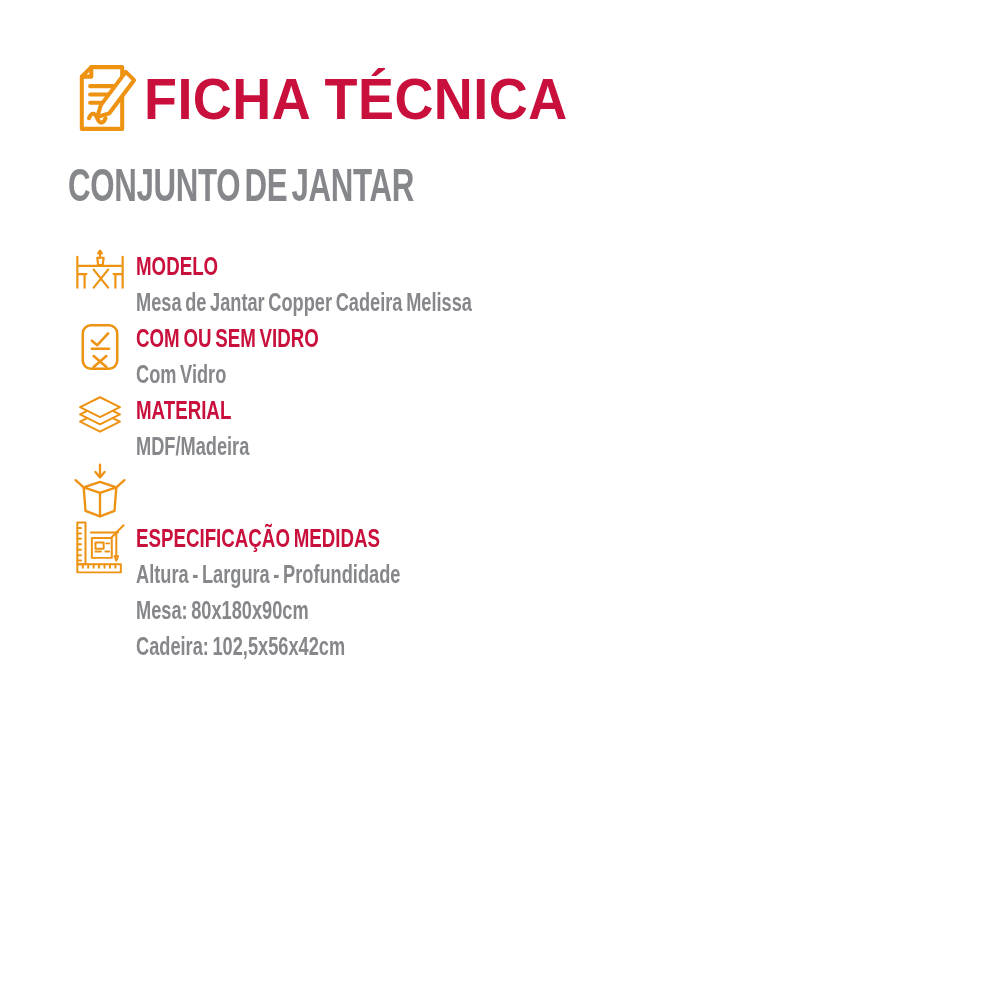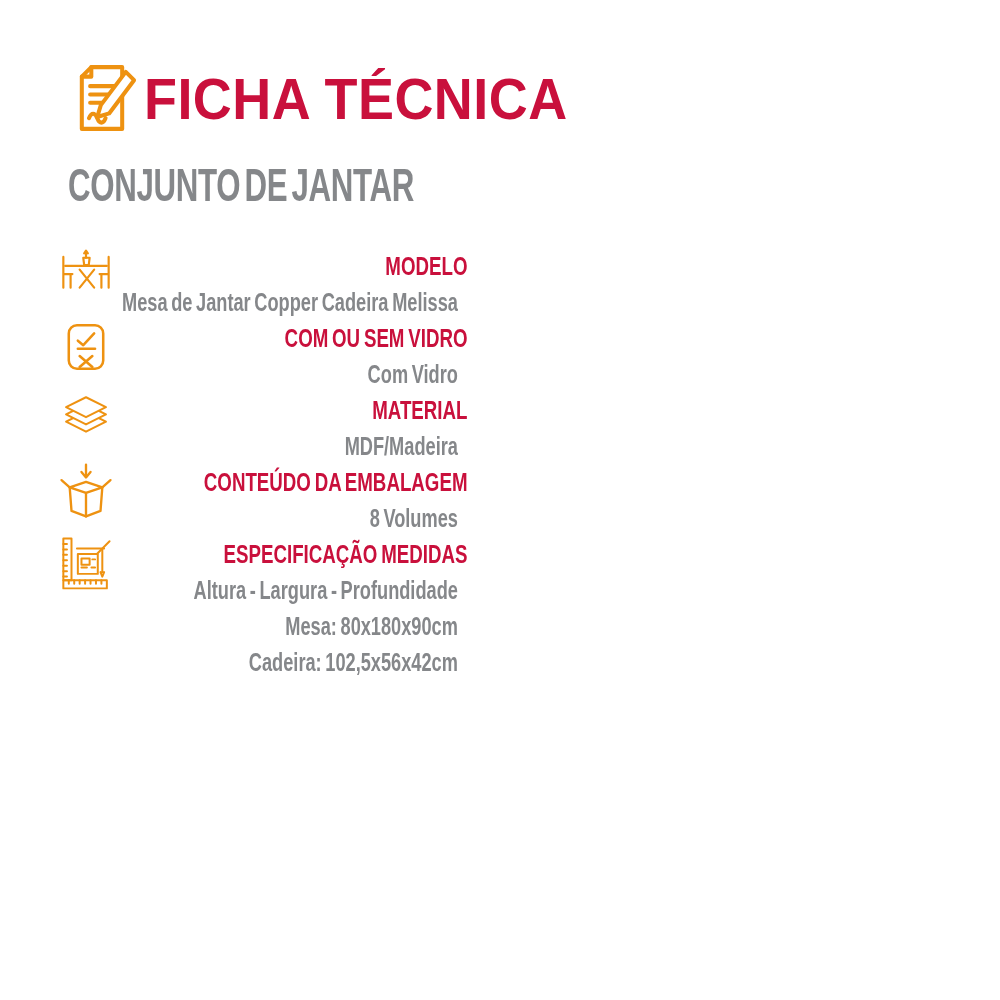--- a/index.html
+++ b/index.html
@@ -18,21 +18,21 @@
   .header-icon{width:76px;height:76px;color:var(--orange);flex:0 0 76px;}
   .header-icon svg{width:100%;height:100%;}
   .title{font-size:58px;font-weight:bold;color:var(--red);white-space:nowrap;
          transform:scaleX(0.93);transform-origin:left center;letter-spacing:0.5px;}
 
   .subtitle{position:absolute;left:68px;top:158px;font-size:46px;font-weight:bold;
             color:var(--gray);white-space:nowrap;transform:scaleX(0.68);
             transform-origin:left top;word-spacing:-6px;letter-spacing:-0.5px;}
 
   
-  .spec-list{position:absolute;left:50px;top:248px;text-align:right;}
+  .spec-list{position:absolute;left:64px;top:248px;}
   .spec-row{display:flex;align-items:flex-start;}
   .spec-icon{flex:0 0 72px;width:72px;display:flex;justify-content:center;
              color:var(--orange);}
   .spec-icon svg{width:58px;height:58px;margin-top:-2px;}
   .spec-text{flex:1;}
   .spec-label{font-size:26px;font-weight:bold;color:var(--red);line-height:36px;
               white-space:nowrap;transform:scaleX(0.72);transform-origin:left center;
               word-spacing:-2px;}
   .spec-value{font-size:26px;font-weight:bold;color:var(--gray);line-height:36px;
               white-space:nowrap;transform:scaleX(0.70);transform-origin:left center;
@@ -110,24 +110,20 @@
     <span class="spec-icon">
           <svg viewBox="0 0 64 64" fill="none" stroke="currentColor" stroke-linecap="round" stroke-linejoin="round" stroke-width="2.6">
             <path d="M32 3 V15"></path>
             <path d="M27 11 l5 6 5 -6"></path>
             <path d="M14 28 L32 22 50 28 32 34 Z"></path>
             <path d="M14 28 L5 20 M50 28 L59 20"></path>
             <path d="M14 28 L16 54 L32 60 L48 54 L50 28"></path>
             <path d="M32 34 V60"></path>
           </svg>
         </span>
-    <div class="spec-text">
-      <div class="spec-label">CONTEÚDO DA EMBALAGEM</div>
-    <div class="spec-value">8 Volumes</div>
-        </div>
   </div>
 
   <div class="spec-row">
     <span class="spec-icon">
           <svg viewBox="0 0 64 64" fill="none" stroke="currentColor" stroke-linecap="round" stroke-linejoin="round" stroke-width="2.2">
             <rect x="7" y="5" width="9" height="46"></rect>
             <path d="M7 11 h4 M7 17 h4 M7 23 h4 M7 29 h4 M7 35 h4 M7 41 h4 M7 47 h4"></path>
             <rect x="7" y="51" width="48" height="9"></rect>
             <path d="M13 51 v4 M19 51 v4 M25 51 v4 M31 51 v4 M37 51 v4 M43 51 v4 M49 51 v4"></path>
             <rect x="23" y="22" width="22" height="22"></rect>

